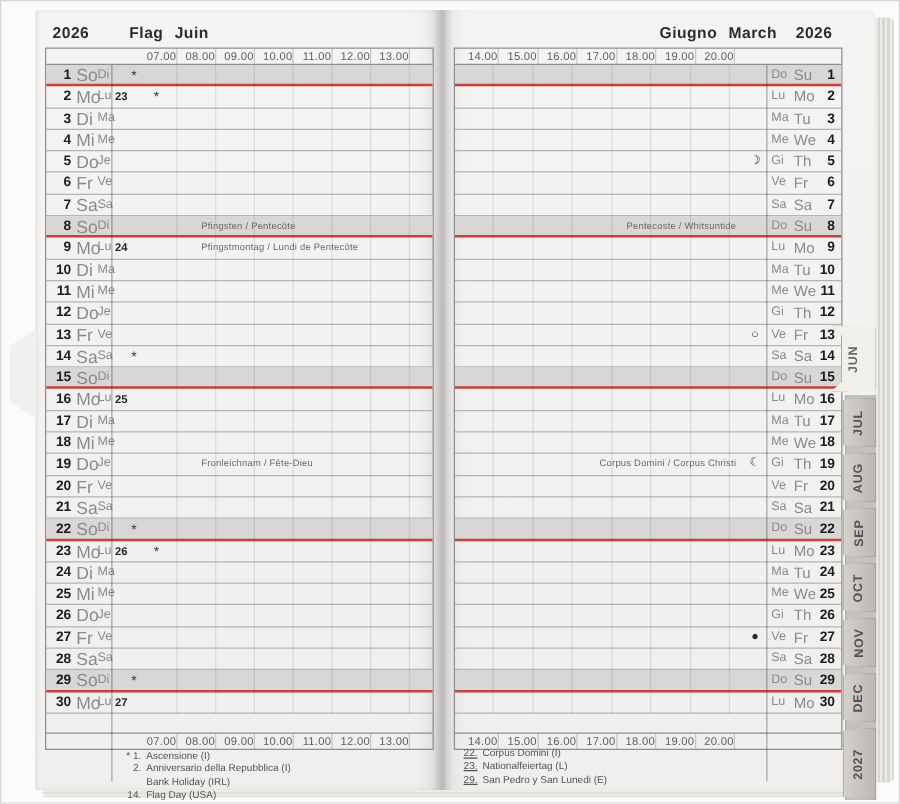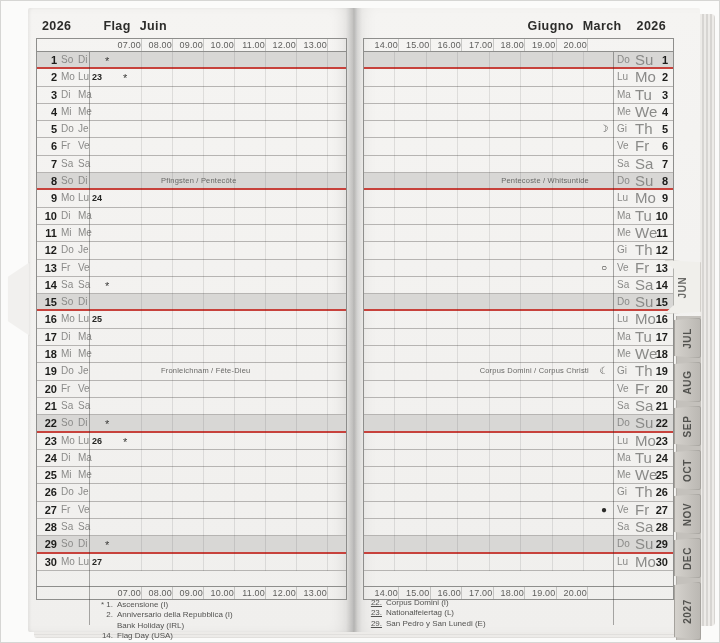--- a/index.html
+++ b/index.html
@@ -59,30 +59,30 @@
   .time-label{position:absolute;top:1px;width:30px;text-align:right;font-size:9px;color:#5f5f5d;letter-spacing:.2px;}
   .band .tick{position:absolute;top:0;bottom:0;width:1px;background:rgba(0,0,0,0.18);}
   .rows{position:absolute;top:13px;left:0;right:0;}
   .row{position:relative;height:17.3px;border-bottom:1px solid #b6b4b2;box-sizing:border-box;}
   .row.sun{background:#d8d7d5;border-bottom:2px solid #c7423c;}
   .vline{position:absolute;top:13px;height:519px;width:1px;background:rgba(60,60,60,0.12);pointer-events:none;}
   .vline.strong{background:rgba(50,50,48,0.40);height:573px;}
 
   
   .daynum{position:absolute;left:2px;top:0;width:18px;text-align:right;font-weight:bold;font-size:11px;line-height:16px;color:#1d1d1b;}
-  .n1{position:absolute;left:24px;top:0;font-size:10px;line-height:16px;color:#8a8a88;}
+  .n1{position:absolute;left:24px;top:0;font-size:14px;line-height:16px;color:#8a8a88;}
   .n2{position:absolute;left:41px;top:0;font-size:10px;line-height:16px;color:#8a8a88;}
   .wk{position:absolute;left:55px;top:0;font-size:9px;font-weight:bold;line-height:16px;color:#262624;}
   .star{position:absolute;left:68px;top:1px;font-size:11px;line-height:16px;color:#3a3a38;}
   .star.star2{left:86px;}
   .note{position:absolute;left:124px;top:0;font-size:7.5px;line-height:16px;color:#686866;letter-spacing:.2px;white-space:nowrap;}
 
   
   .n1r{position:absolute;left:253px;top:0;font-size:10px;line-height:16px;color:#8a8a88;}
-  .n2r{position:absolute;left:271px;top:0;font-size:15px;line-height:16px;color:#8a8a88;}
+  .n2r{position:absolute;left:271px;top:0;font-size:12px;line-height:16px;color:#8a8a88;}
   .daynumr{position:absolute;right:5px;top:0;width:20px;text-align:right;font-weight:bold;font-size:11px;line-height:16px;color:#1d1d1b;}
   .moon{position:absolute;left:233px;top:0;width:14px;text-align:center;font-size:10px;line-height:16px;color:#2b2b29;}
   .note-r{position:absolute;right:84px;top:0;font-size:7.5px;line-height:16px;color:#686866;letter-spacing:.2px;white-space:nowrap;text-align:right;}
 
   
   .footnotes{position:absolute;font-size:8px;line-height:10.4px;color:#535351;}
   #fn-left{left:88px;top:600px;}
   #fn-right{left:368px;top:598px;}
   .fn-line{display:flex;}
   .fn-num{flex:none;text-align:right;padding-right:4px;}
@@ -185,20 +185,21 @@
         <span class="daynum">8</span>
         <span class="n1">So</span>
         <span class="n2">Di</span>
         <span class="note">Pfingsten / Pentecôte</span>
       </div>
       <div class="row">
         <span class="daynum">9</span>
         <span class="n1">Mo</span>
         <span class="n2">Lu</span>
         <span class="wk">24</span>
+        <span class="note">Pfingstmontag / Lundi de Pentecôte</span>
       </div>
       <div class="row">
         <span class="daynum">10</span>
         <span class="n1">Di</span>
         <span class="n2">Ma</span>
       </div>
       <div class="row">
         <span class="daynum">11</span>
         <span class="n1">Mi</span>
         <span class="n2">Me</span>

